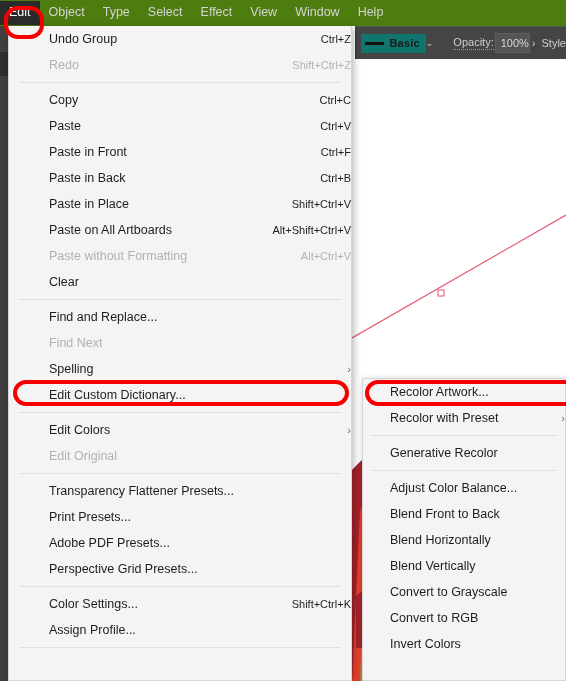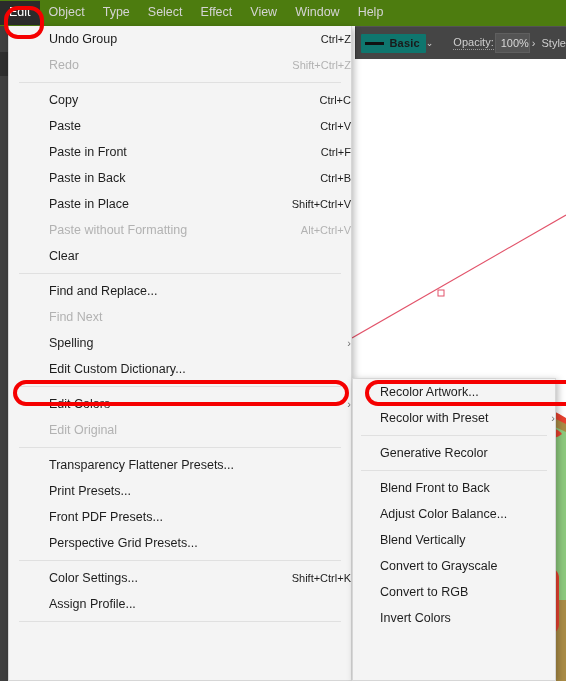--- a/index.html
+++ b/index.html
@@ -157,21 +157,21 @@
     height: 655px;
     background: #f4f4f4;
     border: 1px solid #d6d6d6;
     border-top: none;
     box-shadow: 2px 2px 7px rgba(0,0,0,0.28);
     z-index: 30;
     box-sizing: border-box;
   }
   #submenu {
     position: absolute;
-    left: 352px; top: 378px;
+    left: 362px; top: 378px;
     width: 204px;
     height: 303px;
     background: #f4f4f4;
     border: 1px solid #d6d6d6;
     box-shadow: 2px 2px 7px rgba(0,0,0,0.28);
     z-index: 30;
     box-sizing: border-box;
   }
 
   .menu-item {
@@ -346,20 +346,25 @@
       <div class="menu-item">
         <span class="mi-label">Paste in Back</span>
         <span class="mi-spacer"></span>
         <span class="mi-shortcut">Ctrl+B</span>
       </div>
       <div class="menu-item">
         <span class="mi-label">Paste in Place</span>
         <span class="mi-spacer"></span>
         <span class="mi-shortcut">Shift+Ctrl+V</span>
       </div>
+      <div class="menu-item">
+        <span class="mi-label">Paste on All Artboards</span>
+        <span class="mi-spacer"></span>
+        <span class="mi-shortcut">Alt+Shift+Ctrl+V</span>
+      </div>
       <div class="menu-item disabled">
         <span class="mi-label">Paste without Formatting</span>
         <span class="mi-spacer"></span>
         <span class="mi-shortcut">Alt+Ctrl+V</span>
       </div>
       <div class="menu-item">
         <span class="mi-label">Clear</span>
         <span class="mi-spacer"></span>
       </div>
       <div class="menu-sep"></div>
@@ -393,21 +398,21 @@
       <div class="menu-sep"></div>
       <div class="menu-item">
         <span class="mi-label">Transparency Flattener Presets...</span>
         <span class="mi-spacer"></span>
       </div>
       <div class="menu-item">
         <span class="mi-label">Print Presets...</span>
         <span class="mi-spacer"></span>
       </div>
       <div class="menu-item">
-        <span class="mi-label">Front PDF Presets...</span>
+        <span class="mi-label">Adobe PDF Presets...</span>
         <span class="mi-spacer"></span>
       </div>
       <div class="menu-item">
         <span class="mi-label">Perspective Grid Presets...</span>
         <span class="mi-spacer"></span>
       </div>
       <div class="menu-sep"></div>
       <div class="menu-item">
         <span class="mi-label">Color Settings...</span>
         <span class="mi-spacer"></span>
@@ -433,25 +438,29 @@
         <span class="mi-spacer"></span>
         <span class="mi-arrow">›</span>
       </div>
       <div class="menu-sep"></div>
       <div class="menu-item">
         <span class="mi-label">Generative Recolor</span>
         <span class="mi-spacer"></span>
       </div>
       <div class="menu-sep"></div>
       <div class="menu-item">
+        <span class="mi-label">Adjust Color Balance...</span>
+        <span class="mi-spacer"></span>
+      </div>
+      <div class="menu-item">
         <span class="mi-label">Blend Front to Back</span>
         <span class="mi-spacer"></span>
       </div>
       <div class="menu-item">
-        <span class="mi-label">Adjust Color Balance...</span>
+        <span class="mi-label">Blend Horizontally</span>
         <span class="mi-spacer"></span>
       </div>
       <div class="menu-item">
         <span class="mi-label">Blend Vertically</span>
         <span class="mi-spacer"></span>
       </div>
       <div class="menu-item">
         <span class="mi-label">Convert to Grayscale</span>
         <span class="mi-spacer"></span>
       </div>

